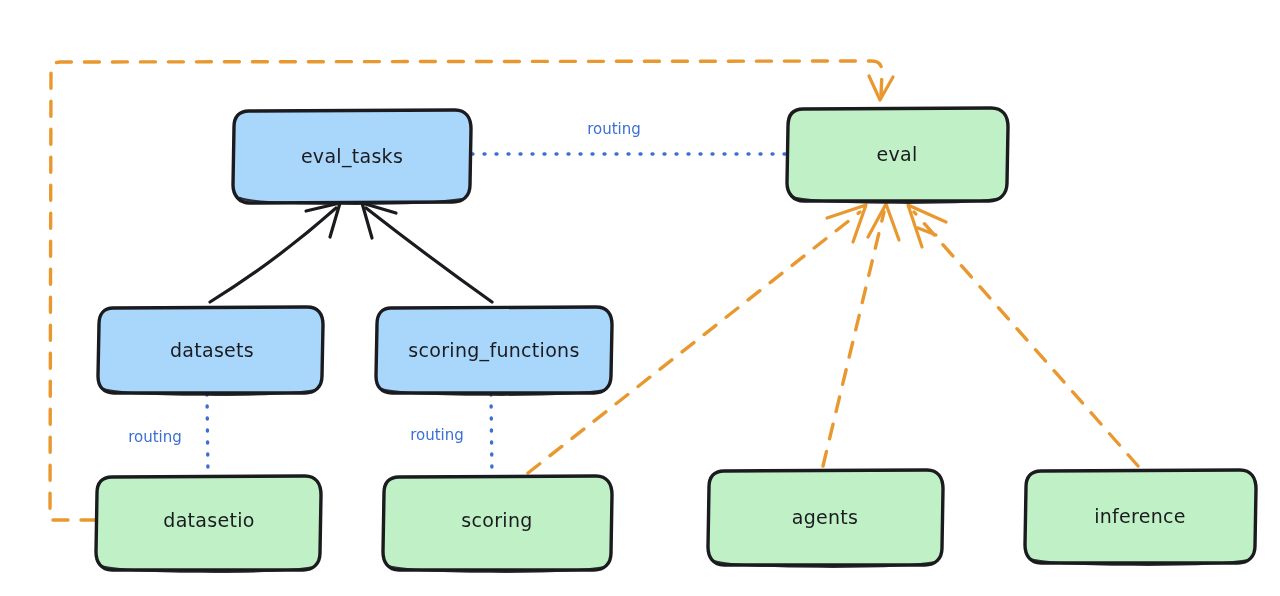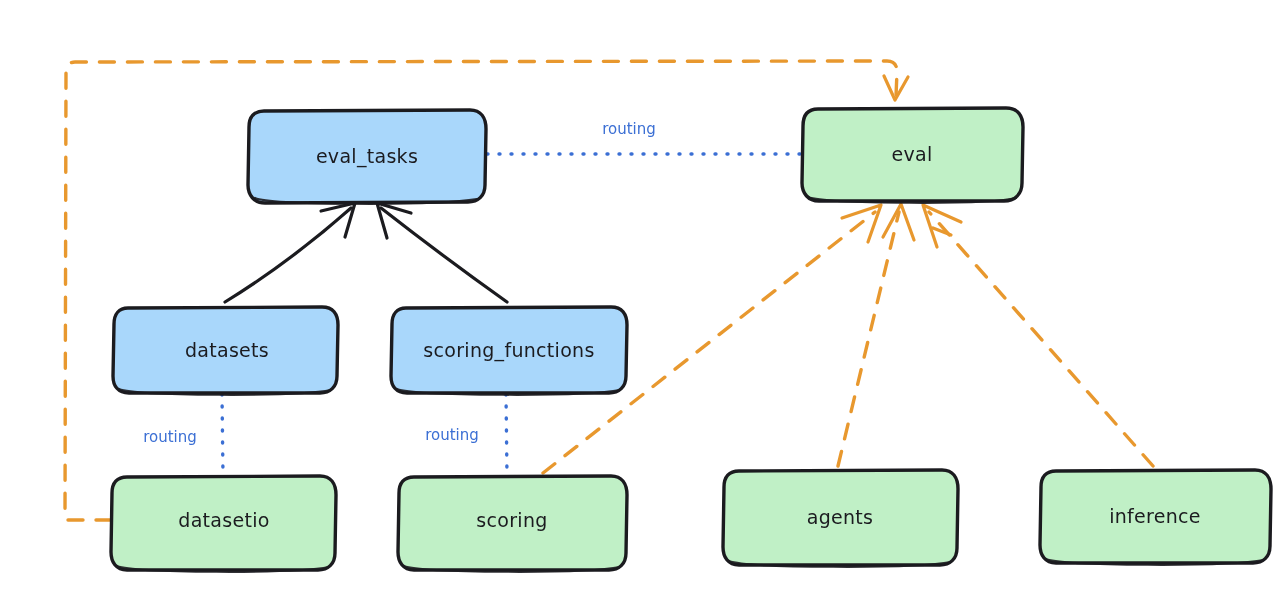--- a/index.html
+++ b/index.html
@@ -12,21 +12,20 @@
     width: 1280px;
     height: 596px;
     overflow: hidden;
     font-family: "DejaVu Sans", sans-serif;
   }
   #diagram-canvas {
     position: relative;
     width: 1152px;
     height: 596px;
     background: #ffffff;
-    margin-left: 15px;
   }
   svg#diagram-svg {
     position: absolute;
     top: 0;
     left: 0;
     width: 1280px;
     height: 596px;
     display: block;
   }
   .node-shape {

